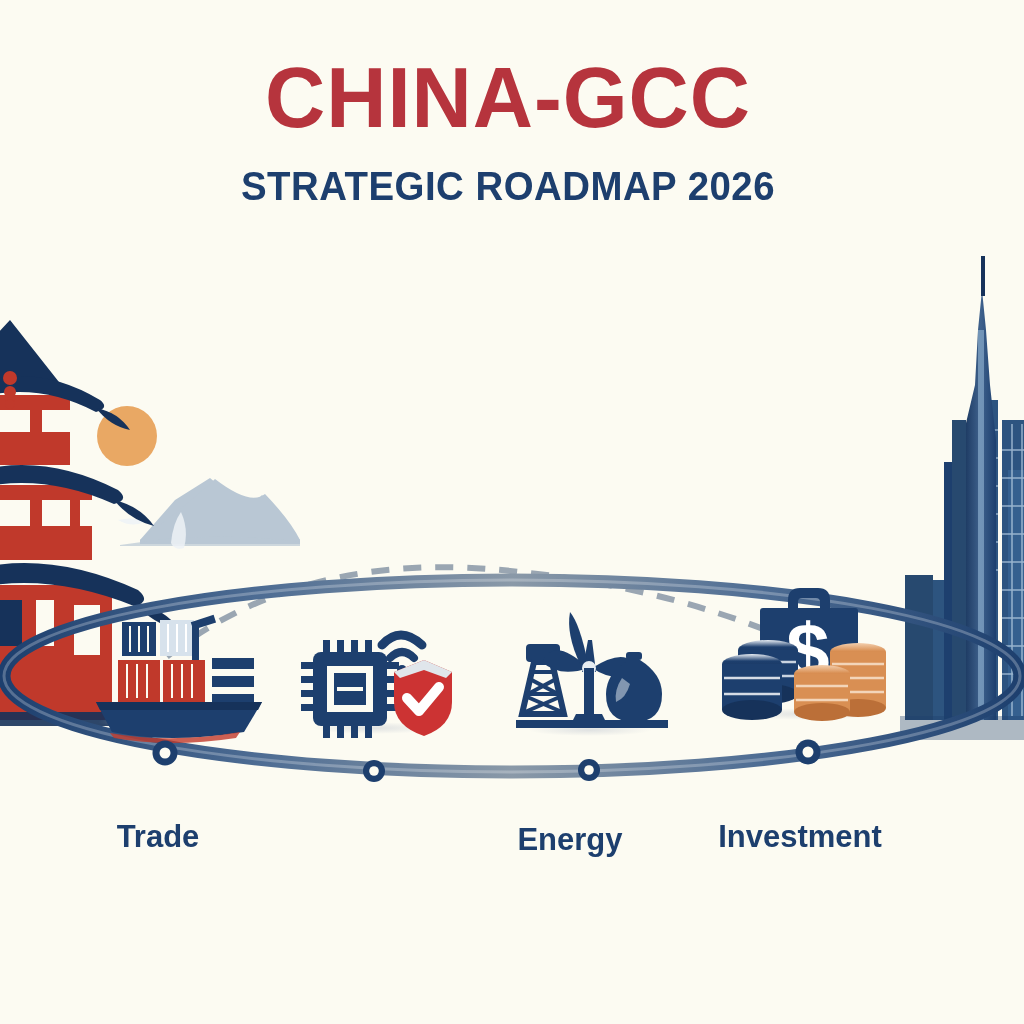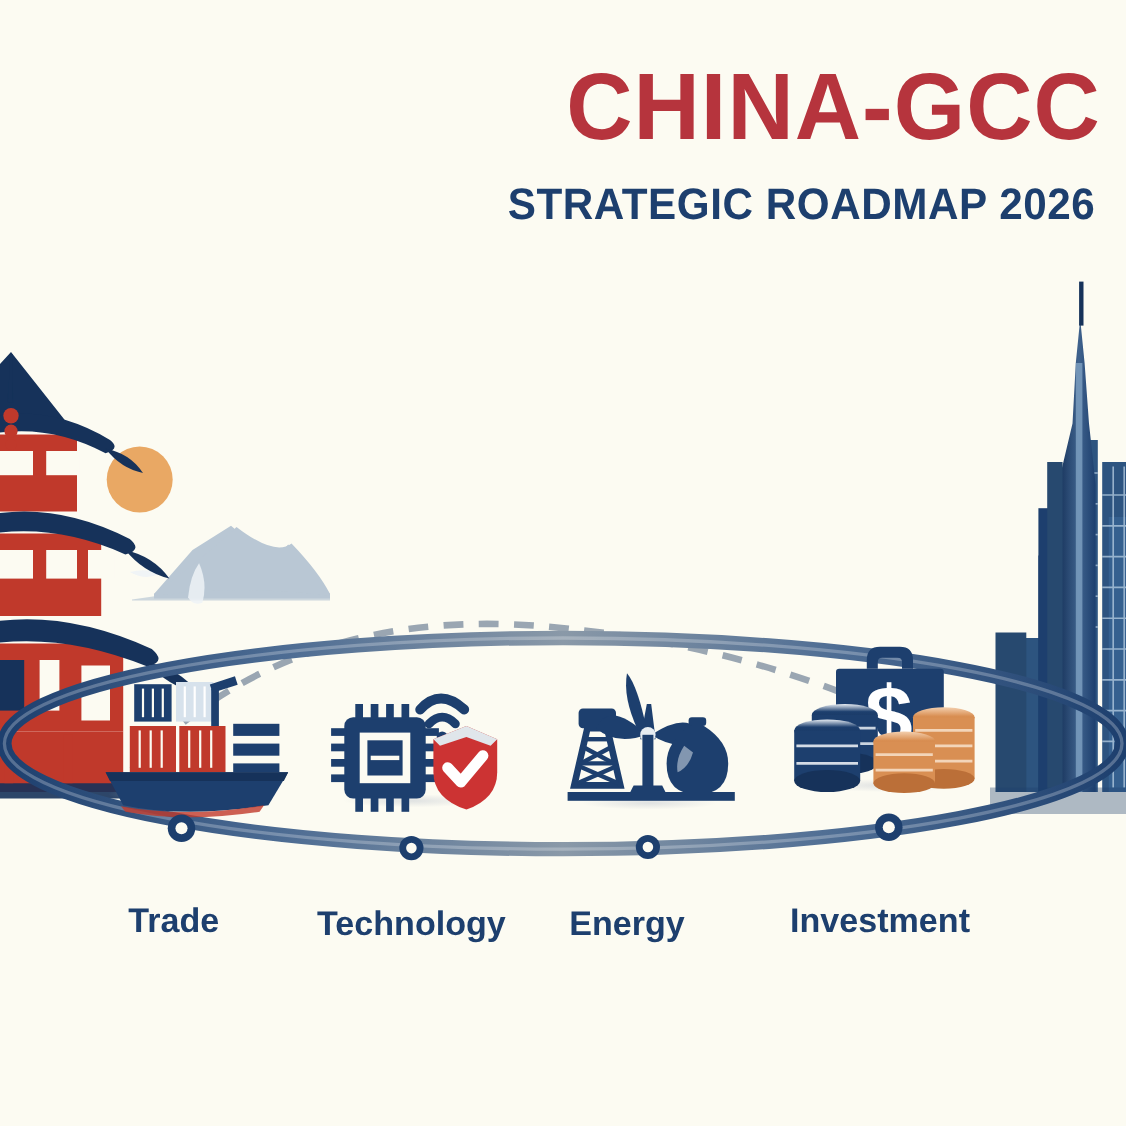--- a/index.html
+++ b/index.html
@@ -7,21 +7,21 @@
   body{font-family:"Liberation Sans", sans-serif;}
   #canvas{
     position:relative;
     width:1024px;height:1024px;
     background:#fcfbf2;
     overflow:hidden;
   }
   
   #title-block{
     position:absolute;left:0;top:54px;width:1016px;
-    text-align:right;
+    text-align:center;
     pointer-events:none;
   }
   #main-title{
     font-size:86px;
     font-weight:bold;
     letter-spacing:1px;
     line-height:1.0;
     color:#b6343d;
     font-family:"Liberation Sans", sans-serif;
     margin:0;
@@ -372,19 +372,18 @@
       <circle cx="374" cy="771" r="4.8" fill="#fcfbf2"></circle>
       <circle cx="589" cy="770" r="11" fill="#1d3f6e"></circle>
       <circle cx="589" cy="770" r="4.8" fill="#fcfbf2"></circle>
       <circle cx="808" cy="752" r="12.5" fill="#1d3f6e"></circle>
       <circle cx="808" cy="752" r="5.5" fill="#fcfbf2"></circle>
     </g>
   </svg>
 
   <div class="ms-label" style="left:158px;top:800px;">Trade</div>
 
-  <div class="ms-label" style="left:374px;top:803px;">Technology</div>
 
   <div class="ms-label" style="left:570px;top:803px;">Energy</div>
 
   <div class="ms-label" style="left:800px;top:800px;">Investment</div>
 
 </div>
 
 </body></html>

